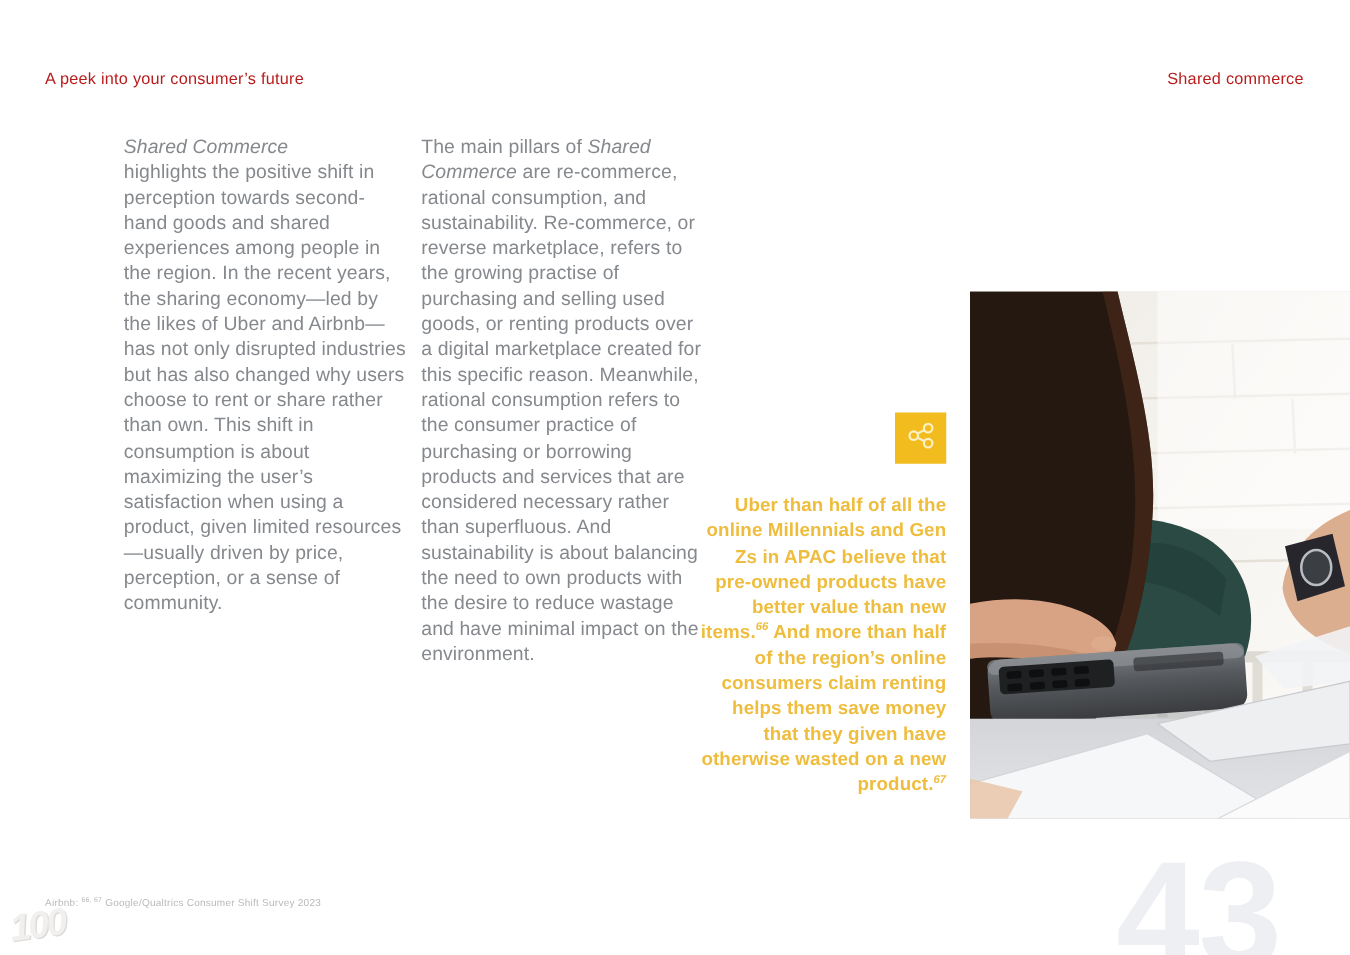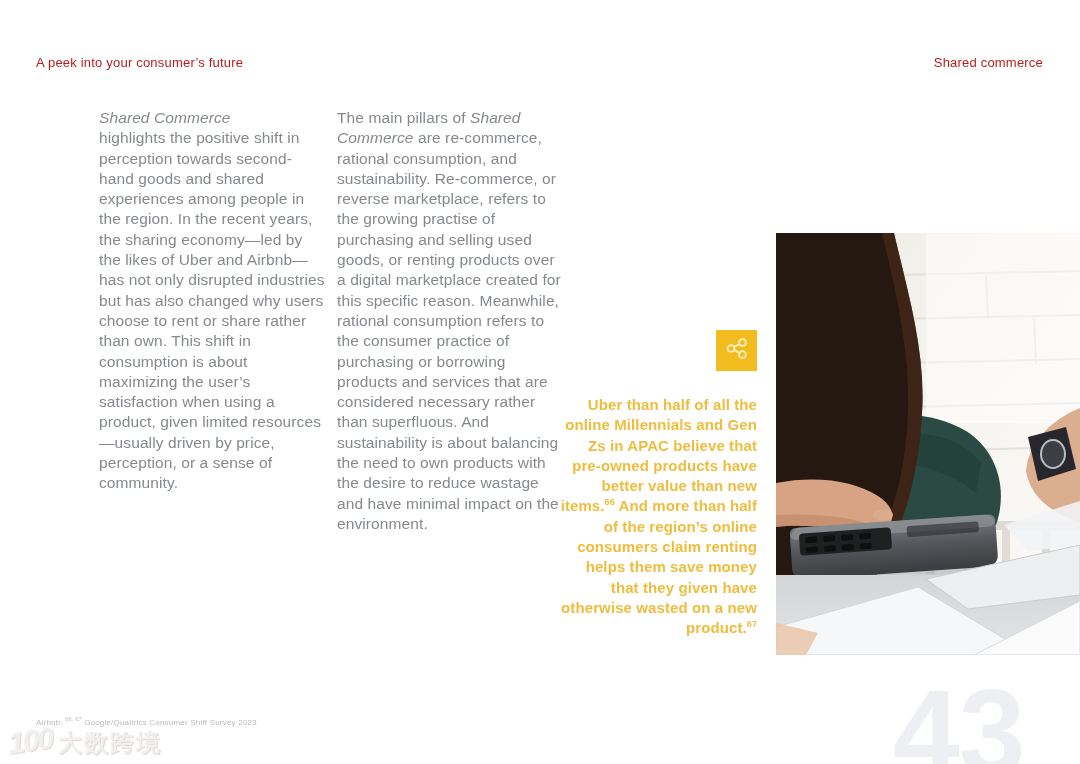--- a/index.html
+++ b/index.html
@@ -27,21 +27,21 @@
   .badge{
     position:absolute;left:716px;top:330px;width:41px;height:41px;
     background:#f2bc1e;display:flex;align-items:center;justify-content:center;
   }
   
   .callout{
     position:absolute;top:395px;right:323px;width:200px;
     text-align:right;font-weight:bold;font-size:15px;line-height:20.3px;
     color:#efbd3d;letter-spacing:.1px;
   }
-  .callout sup{font-size:9px;line-height:0;vertical-align:super;}
+  .callout sup{font-size:9px;line-height:0;vertical-align:super;font-style:italic;}
   
   .photo{
     position:absolute;left:776px;top:233px;width:304px;height:422px;
     overflow:hidden;background:#f2efe9;
   }
   .photo svg{display:block;}
   
   .sources{
     position:absolute;left:36px;top:718px;
     font-size:8px;color:#b7babc;letter-spacing:.2px;
@@ -178,18 +178,17 @@
   </div>
 
   <div class="sources">
     <span>Airbnb:</span>
     <sup>66, 67</sup>
     <span>Google/Qualtrics Consumer Shift Survey 2023</span>
   </div>
 
   <div class="watermark">
     <span class="wm-logo">100</span>
-    <span class="wm-text">大数跨境</span>
   </div>
 
   <div class="pagenum">43</div>
 
 </div>
 
 </body></html>

